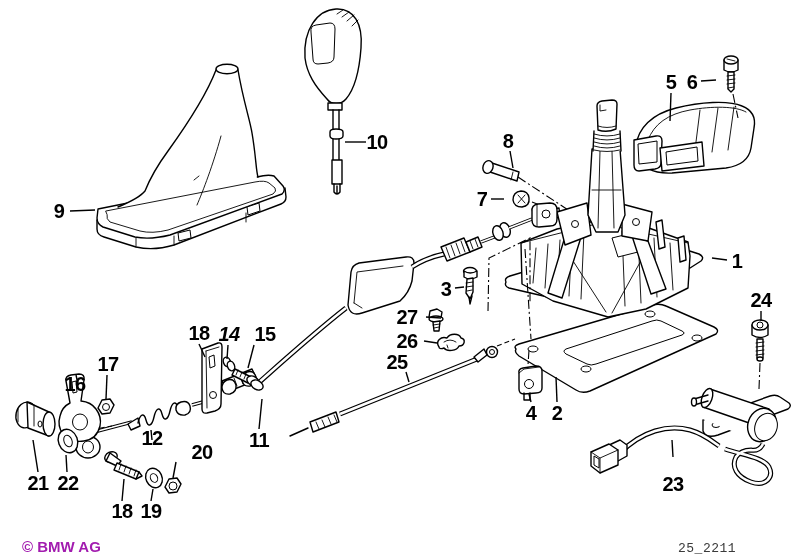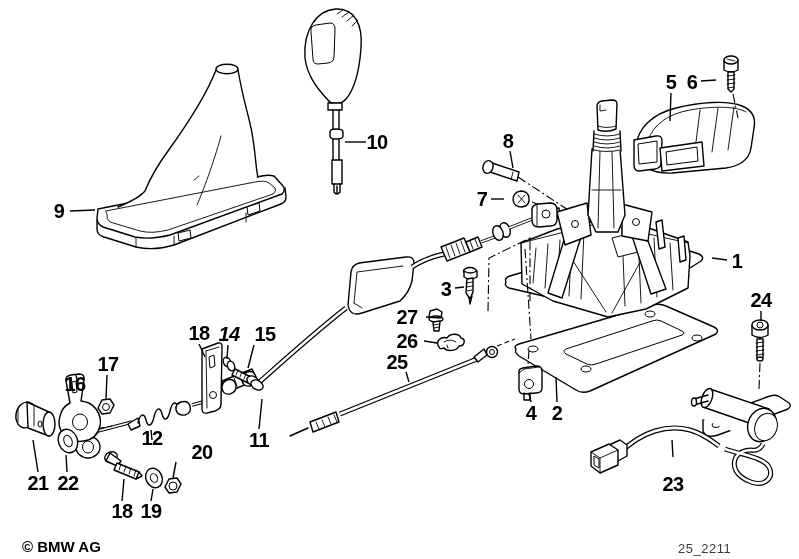--- a/index.html
+++ b/index.html
@@ -3,22 +3,22 @@
 <meta charset="utf-8">
 <style>
   html,body{margin:0;padding:0;background:#fff;}
   #stage{position:relative;width:799px;height:559px;background:#fff;overflow:hidden;
          font-family:"Liberation Sans",sans-serif;}
   #art{position:absolute;left:0;top:0;}
   #labels{position:absolute;left:0;top:0;width:100%;height:100%;pointer-events:none;}
   .callout{position:absolute;transform:translate(-50%,-50%);font-weight:bold;
            font-size:20px;color:#000;letter-spacing:-0.5px;pointer-events:auto;cursor:pointer;
            line-height:1;}
-  .footer-text{position:absolute;font-size:15px;font-weight:bold;color:#000000;}
-  .code-text{position:absolute;font-size:13px;font-weight:normal;color:#3a3a3a;letter-spacing:0.5px;}
+  .footer-text{position:absolute;font-size:15px;font-weight:bold;color:#a21caf;}
+  .code-text{position:absolute;font-size:13px;font-weight:normal;color:#3a3a3a;letter-spacing:0.5px;font-family:Liberation Mono, monospace;}
   
   .ln{fill:none;stroke:#000;stroke-width:1.4;stroke-linejoin:round;stroke-linecap:round;}
   .fw{fill:#fff;stroke:#000;stroke-width:1.4;stroke-linejoin:round;}
   .fwthin{fill:#fff;stroke:#000;stroke-width:1;stroke-linejoin:round;}
   .mask{fill:#fff;stroke:none;}
   .thin{fill:none;stroke:#000;stroke-width:0.9;stroke-linecap:round;}
   .tube{fill:none;stroke:#000;stroke-width:5;stroke-linecap:butt;}
   .tubein{fill:none;stroke:#fff;stroke-width:2.6;stroke-linecap:butt;}
   .rod{fill:none;stroke:#000;stroke-width:3.4;stroke-linecap:butt;}
   .rodin{fill:none;stroke:#fff;stroke-width:1.6;stroke-linecap:butt;}

